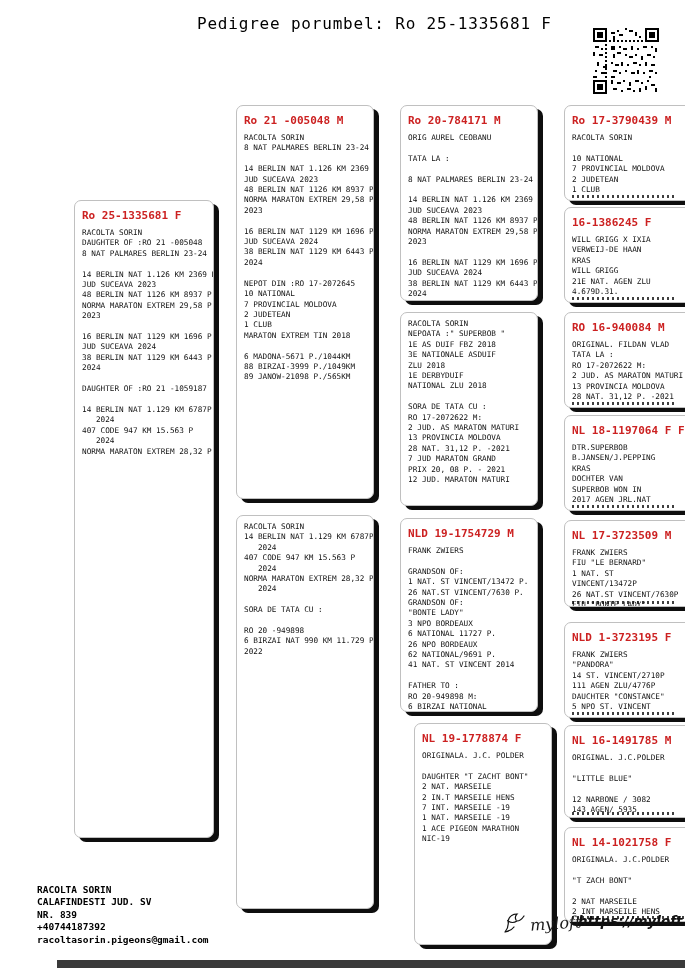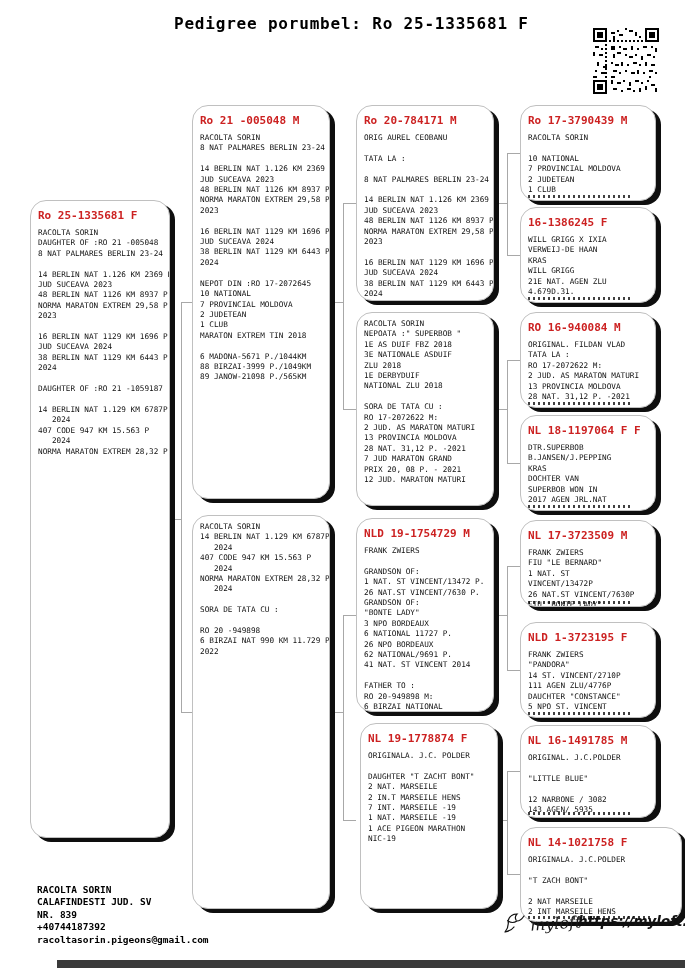--- a/index.html
+++ b/index.html
@@ -1,27 +1,27 @@
 <!DOCTYPE html>
 <html><head>
 <meta charset="utf-8">
 <style>
   html,body{margin:0;padding:0;}
   body{
     width:685px;height:968px;position:relative;background:#fff;overflow:hidden;
     font-family:"DejaVu Sans Mono","Liberation Mono",monospace;
   }
   .page-title{
-    position:absolute;left:174px;top:14px;
-    font-size:16px;font-weight:bold;letter-spacing:0.8px;color:#000;white-space:pre;
+    position:absolute;left:197px;top:14px;
+    font-size:16px;font-weight:normal;letter-spacing:0.8px;color:#000;white-space:pre;
   }
   .qr{position:absolute;left:593px;top:28px;width:66px;height:66px;}
   .pbox{
-    position:absolute;background:#fff;border:1px solid #c0c0c0;border-radius:16px;
-    box-shadow:5px 4px 0 #0e0e0e;overflow:hidden;box-sizing:border-box;
+    position:absolute;background:#fff;border:1px solid #c0c0c0;border-radius:7px;
+    box-shadow:5px 4px 0 #0e0e0e;overflow:hidden;box-sizing:border-box;margin-left:44px;
   }
   .pbox-title{
     padding:8px 6px 0 7px;font-size:11px;font-weight:bold;color:#cc2121;white-space:pre;
   }
   .pbox-body{
     padding:6px 2px 4px 7px;font-size:7.7px;line-height:10.4px;color:#111;white-space:pre;
   }
   .clip-row{
     position:absolute;left:7px;bottom:2px;height:3px;width:78%;opacity:.75;
     background:repeating-linear-gradient(90deg,#000 0 2px,transparent 2px 5px);
@@ -216,21 +216,21 @@
 3 NPO BORDEAUX
 6 NATIONAL 11727 P.
 26 NPO BORDEAUX
 62 NATIONAL/9691 P.
 41 NAT. ST VINCENT 2014
 
 FATHER TO :
 RO 20-949898 M:
 6 BIRZAI NATIONAL</div>
 </div>
-<div class="pbox" style="left:360px;top:723px;width:138px;height:186px">
+<div class="pbox" style="left:370px;top:723px;width:138px;height:222px">
   <div class="pbox-title">NL 19-1778874 F</div>
   <div class="pbox-body">ORIGINALA. J.C. POLDER
 
 DAUGHTER "T ZACHT BONT"
 2 NAT. MARSEILE
 2 IN.T MARSEILE HENS
 7 INT. MARSEILE -19
 1 NAT. MARSEILE -19
 1 ACE PIGEON MARATHON
 NIC-19</div>

